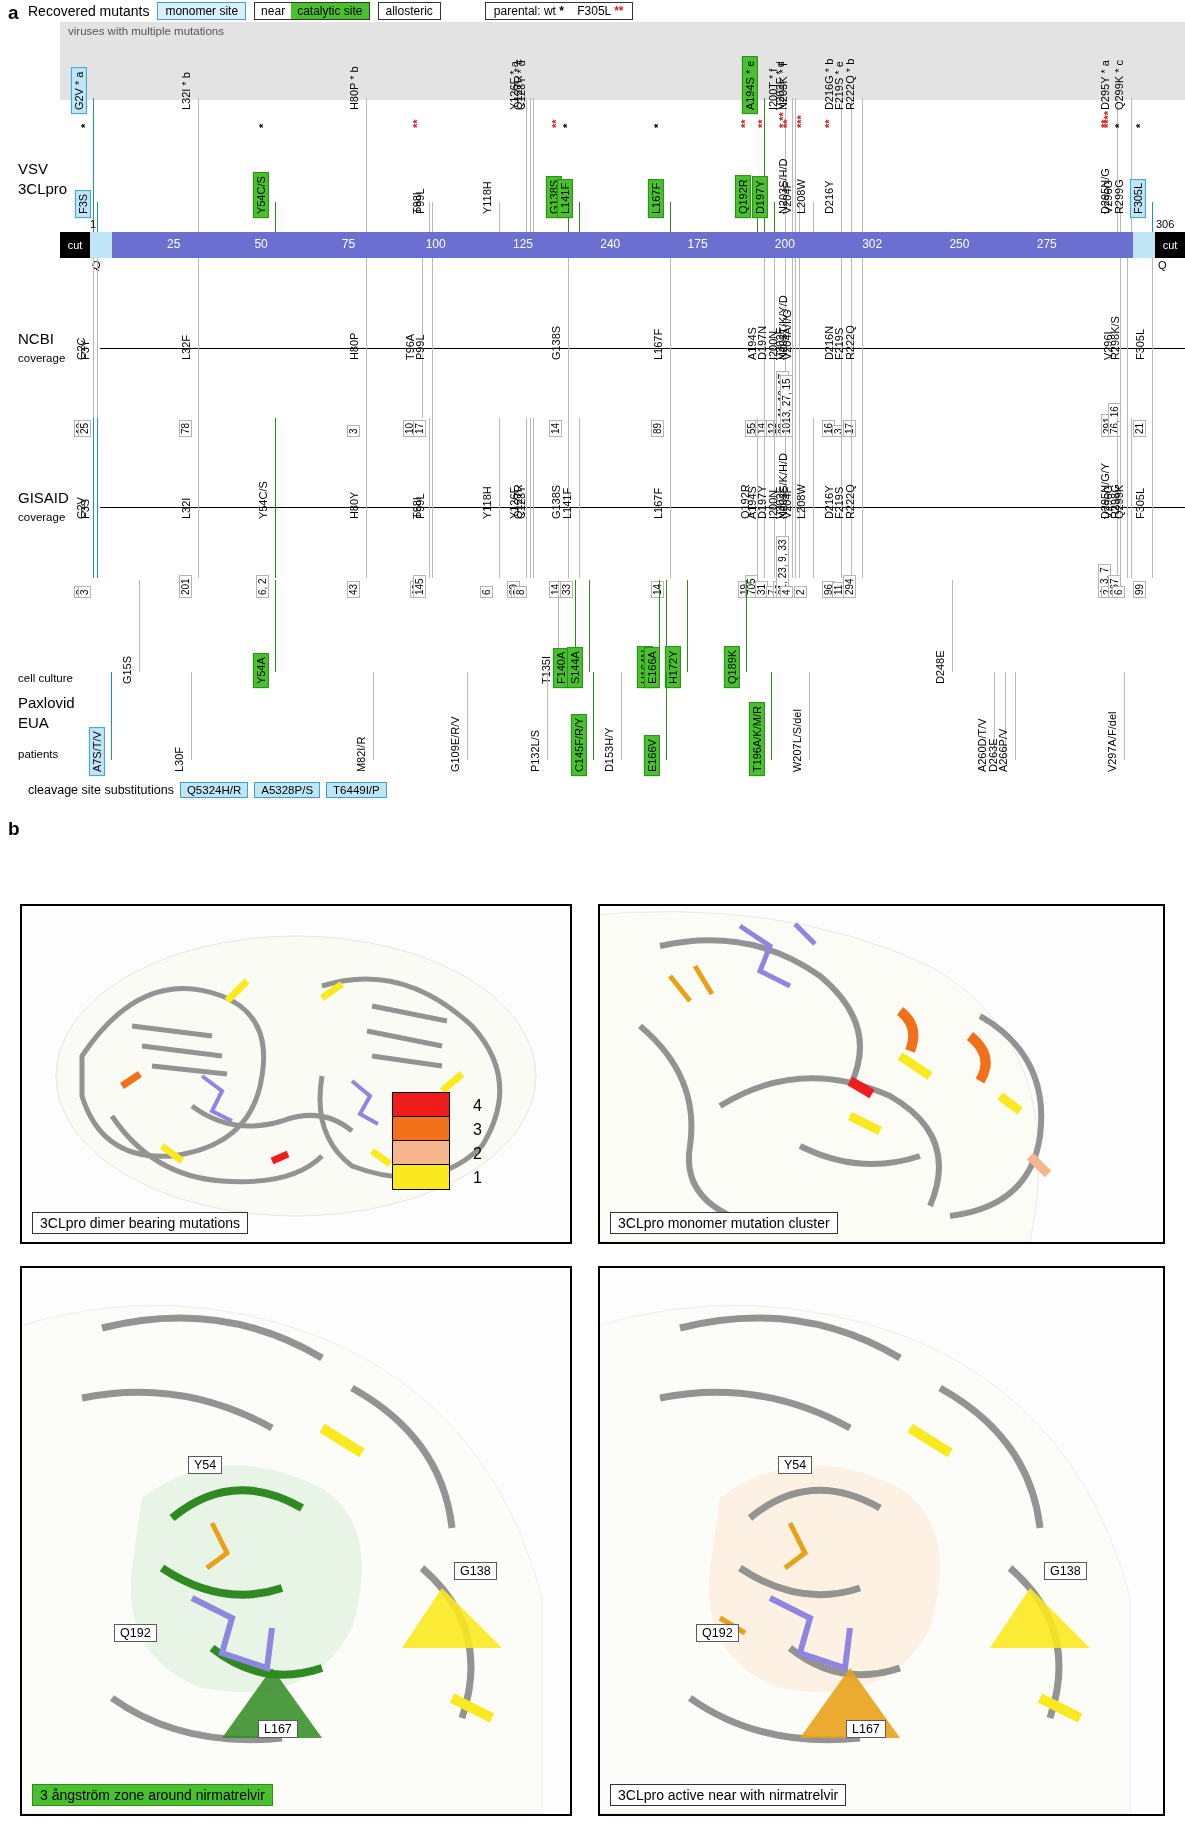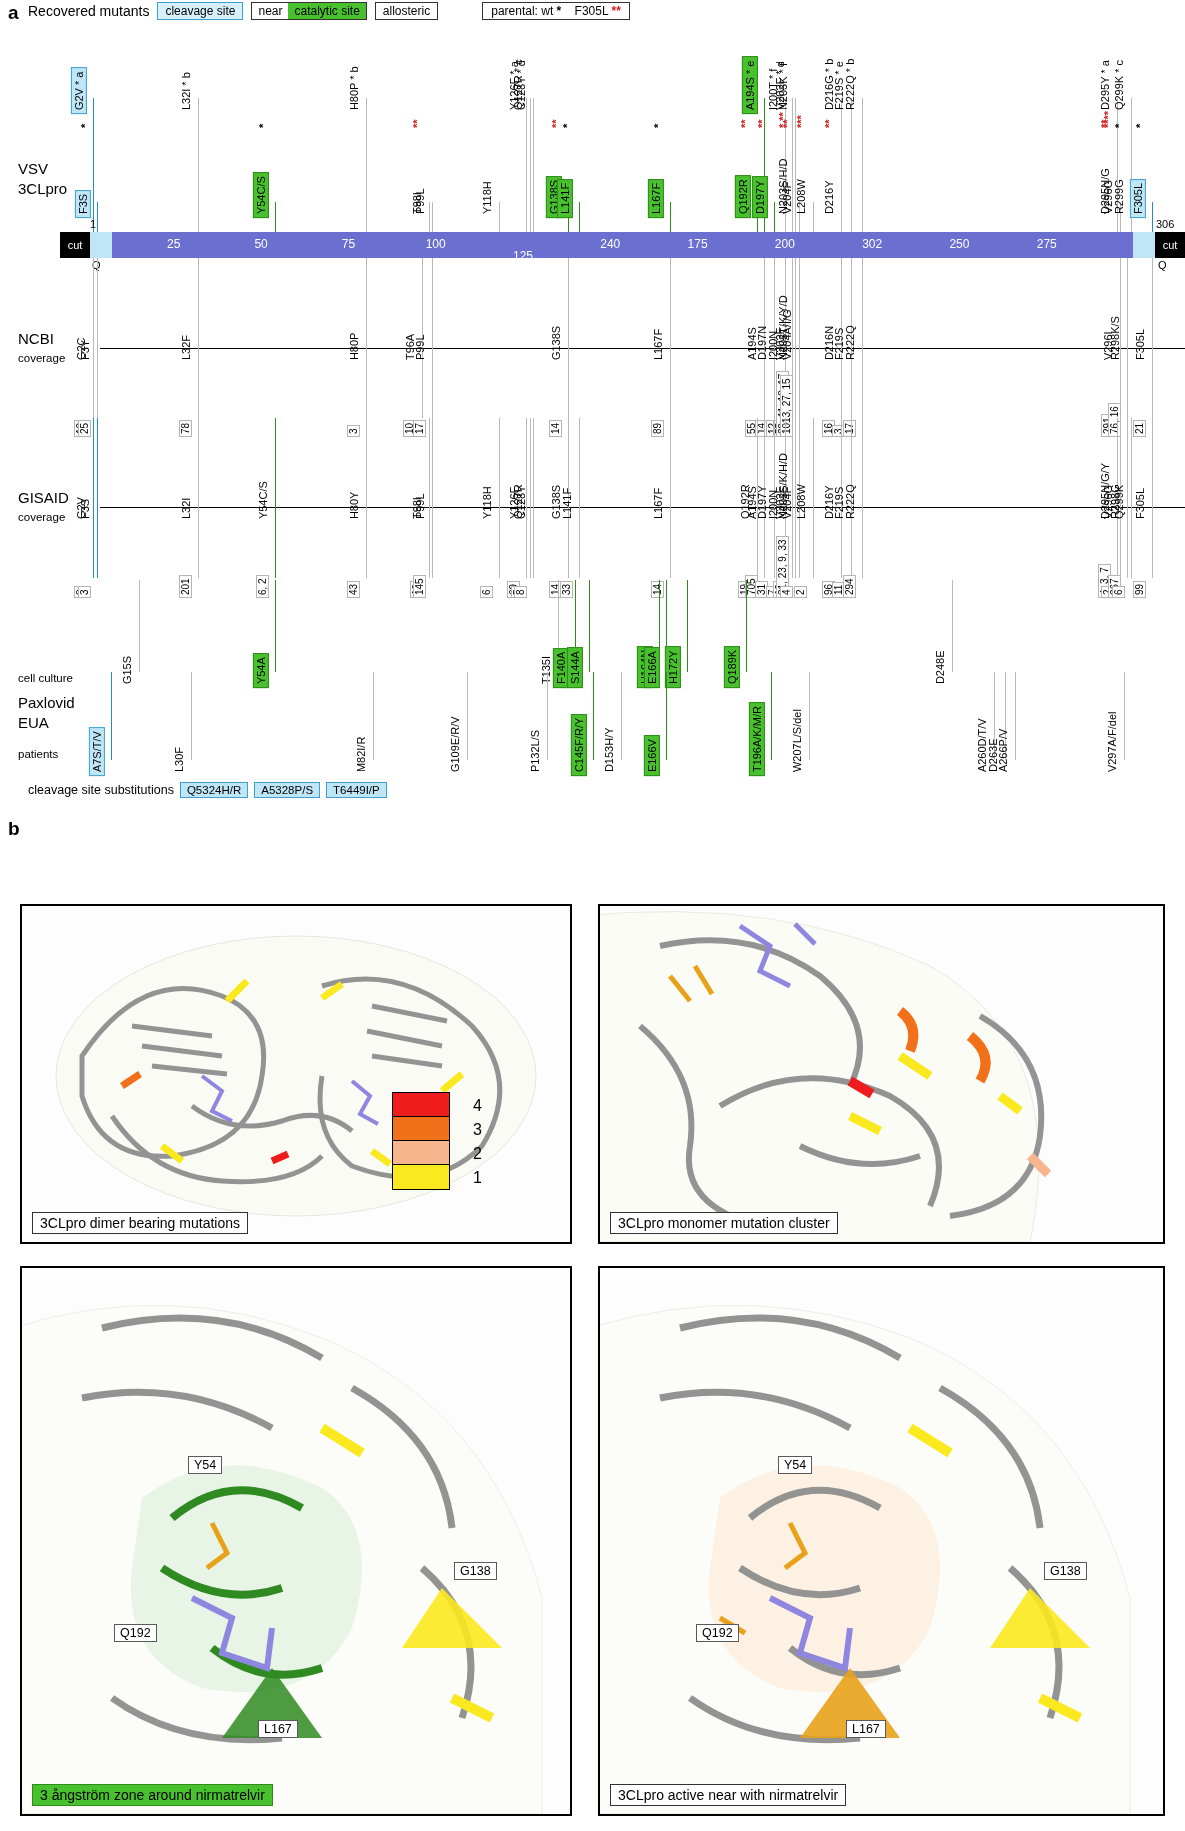--- a/index.html
+++ b/index.html
@@ -92,36 +92,39 @@
 </style>
 </head>
 <body>
 
 <div id="panel-a">
 
   <div id="a-letter" class="panel-letter">a</div>
 
   <div class="legend-row">
     <span>Recovered mutants</span>
-    <span class="chip cleav">cleavage site</span>
+    <span class="chip cleav">monomer site</span>
     <span class="chip nearcat">
       <span class="near">near</span>
       <span class="cat">catalytic site</span>
     </span>
     <span class="chip allo">allosteric</span>
     <span style="display:inline-block;width:28px"></span>
     <span class="parental">
       <span>parental: wt</span>
       <span class="ast">*</span>
       &nbsp;&nbsp;
       <span>F305L</span>
       <span class="red">**</span>
     </span>
   </div>
 
+  <div id="multi-band">
+    <span class="mb-label">viruses with multiple mutations</span>
+  </div>
 
   <div id="multi-labels">
       <div class="tick cyan" style="left: 93.4918px; top: 98px; height: 134px;"></div>
       <div class="vlabel cyan" style="left: 87.4918px; top: 98px;">G2V * a</div>
       <div class="tick" style="left: 198.246px; top: 98px; height: 134px;"></div>
       <div class="vlabel plain" style="left: 192.246px; top: 98px;">L32I * b</div>
       <div class="tick" style="left: 365.852px; top: 98px; height: 134px;"></div>
       <div class="vlabel plain" style="left: 359.852px; top: 98px;">H80P * b</div>
       <div class="tick" style="left: 526.475px; top: 98px; height: 134px;"></div>
       <div class="vlabel plain" style="left: 520.475px; top: 98px;">Y126F * a</div>
@@ -209,21 +212,21 @@
   <div id="bar-wrap">
     <div id="cut-left">cut</div>
     <div id="bar">
       <div class="cyanseg" style="left:0px;width:22px;"></div>
       <div class="cyanseg" style="left:1043px;width:22px;"></div>
       <div id="axis-ticks">
           <div class="axnum" style="left: 83.8033px;">25</div>
           <div class="axnum" style="left: 171.098px;">50</div>
           <div class="axnum" style="left: 258.393px;">75</div>
           <div class="axnum" style="left: 345.689px;">100</div>
-          <div class="axnum" style="left: 432.984px; margin-top: 12px;">125</div>
+          <div class="axnum" style="left: 432.984px;">125</div>
           <div class="axnum" style="left: 520.279px;">240</div>
           <div class="axnum" style="left: 607.574px;">175</div>
           <div class="axnum" style="left: 694.869px;">200</div>
           <div class="axnum" style="left: 782.164px;">302</div>
           <div class="axnum" style="left: 869.459px;">250</div>
           <div class="axnum" style="left: 956.754px;">275</div>
         </div>
     </div>
     <div id="cut-right">cut</div>
     <div class="barnote" style="left:30px; top:-14px;">1</div>

